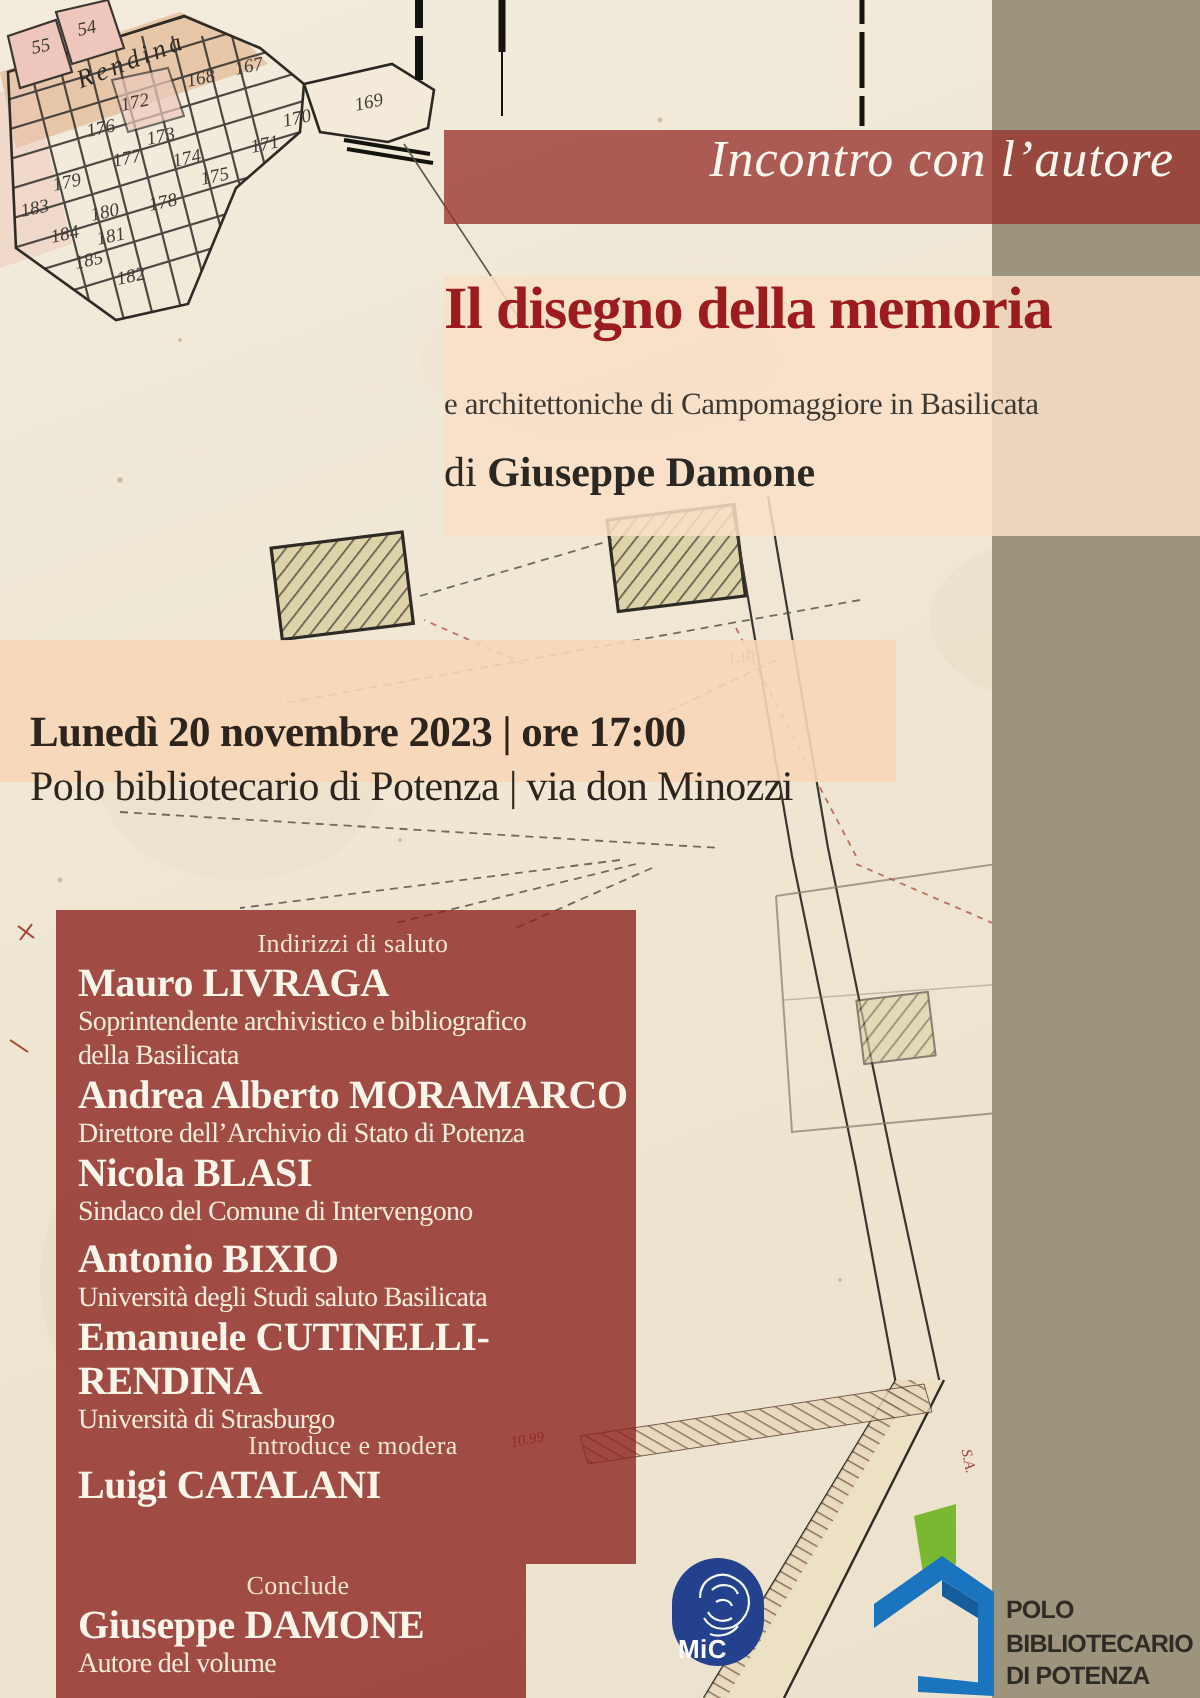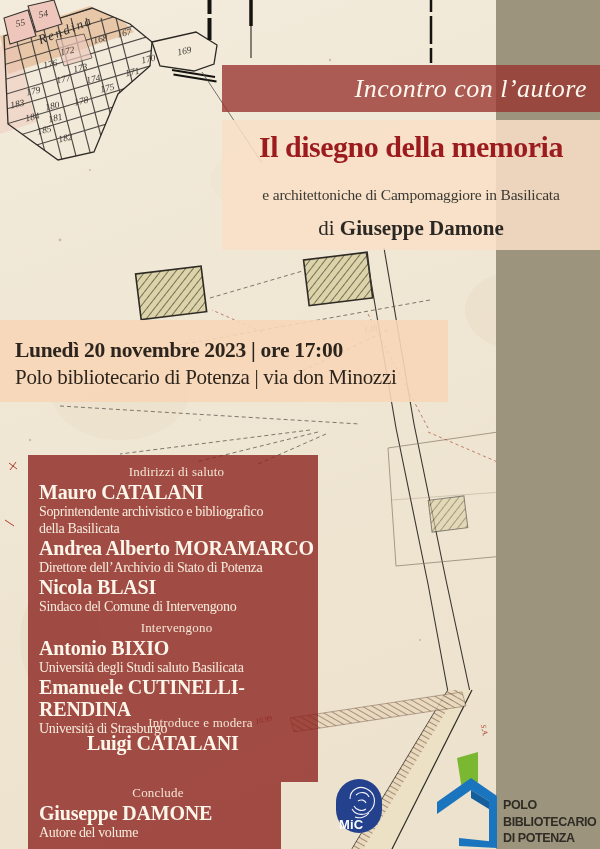--- a/index.html
+++ b/index.html
@@ -8,52 +8,52 @@
     background:linear-gradient(160deg,#f3ebdc 0%,#efe6d3 45%,#ece1cc 100%);
     font-family:"Liberation Serif","DejaVu Serif",serif;
   }
   .layer{position:absolute;left:0;top:0;}
   
   .stripe{position:absolute;left:496px;top:0;width:104px;height:849px;background:#9c947d;}
   
   .banner{
     position:absolute;left:222px;top:65px;width:378px;height:47px;
     background:rgba(153,51,46,0.78);
-    display:flex;align-items:center;justify-content:flex-end;
+    display:flex;justify-content:flex-end;
     padding-right:13px;box-sizing:border-box;
   }
   .banner span{
     color:#fdf8ef;font-style:italic;font-size:26px;letter-spacing:.5px;
     font-family:"Liberation Serif","DejaVu Serif",serif;
   }
   
   .title-block{
-    position:absolute;left:222px;top:120px;width:378px;height:130px;
+    position:absolute;left:222px;top:138px;width:378px;height:130px;
     background:rgba(249,224,198,0.86);
-    text-align:center;box-sizing:border-box;padding-top:10px;
+    box-sizing:border-box;
   }
   .title-block h1{
     margin:0;font-size:30px;font-weight:700;letter-spacing:-0.5px;
     color:#9b1b1e;line-height:34px;
   }
   .subtitle{margin:2px 0 0 0;font-size:15.5px;line-height:19px;color:#3c3933;letter-spacing:-0.2px;}
   .byline{margin:12px 0 0 0;font-size:21px;color:#2b2824;}
   .byline b{font-weight:700;}
   
   .dateband{
-    position:absolute;left:0;top:320px;width:448px;height:82px;
+    position:absolute;left:0;top:320px;width:448px;height:71px;
     background:rgba(247,214,183,0.9);
-    box-sizing:border-box;padding:17px 0 0 15px;color:#2d251d;
+    box-sizing:border-box;padding:33px 0 0 15px;color:#2d251d;
   }
   .dateband .d1{font-size:21.5px;font-weight:700;letter-spacing:-0.3px;line-height:26px;}
   .dateband .d2{font-size:21px;letter-spacing:-0.3px;line-height:28px;}
   
   .panel{position:absolute;background:rgba(140,36,32,0.8);}
   .panel.p1{left:28px;top:455px;width:290px;height:327px;}
-  .panel.p2{left:28px;top:782px;width:235px;height:67px;padding-left:18px;}
+  .panel.p2{left:28px;top:782px;width:235px;height:67px;}
   .prog-section{position:absolute;left:11px;right:4px;color:#faf1e3;}
   .prog-role{display:block;font-size:13px;line-height:18px;color:#f3e4d2;letter-spacing:.2px;text-align:center;}
   .prog-name{font-size:20px;font-weight:700;line-height:22px;letter-spacing:-0.2px;color:#fcf5e9;}
   .prog-desc{font-size:14px;line-height:17px;letter-spacing:-0.35px;color:#f7ecdc;}
   
   .mic{position:absolute;left:336px;top:779px;width:46px;height:54px;background:#24418d;border-radius:23px;}
   .mic svg{position:absolute;left:0;top:0;}
   .mic span{
     position:absolute;left:3px;bottom:1px;color:#ffffff;font-size:13px;font-weight:700;
     font-family:"Liberation Sans","DejaVu Sans",sans-serif;letter-spacing:0.2px;
@@ -244,36 +244,35 @@
   </div>
 
   <div class="dateband">
     <div class="d1">Lunedì 20 novembre 2023  | ore 17:00</div>
     <div class="d2">Polo bibliotecario di Potenza  | via don Minozzi</div>
   </div>
 
   <div class="panel p1" id="panel-main">
       <div class="prog-section" style="top: 8px;">
         <span class="prog-role">Indirizzi di saluto</span>
-        <div class="prog-name">Mauro CATALANI</div>
+        <div class="prog-name">Mauro LIVRAGA</div>
         <div class="prog-desc">Soprintendente archivistico e bibliografico</div>
         <div class="prog-desc">della Basilicata</div>
         <div class="prog-name">Andrea Alberto MORAMARCO</div>
         <div class="prog-desc">Direttore dell’Archivio di Stato di Potenza</div>
         <div class="prog-name">Nicola BLASI</div>
         <div class="prog-desc">Sindaco del Comune di Intervengono</div>
       </div>
       <div class="prog-section" style="top: 164px;">
-        <span class="prog-role">Intervengono</span>
         <div class="prog-name">Antonio BIXIO</div>
         <div class="prog-desc">Università degli Studi saluto Basilicata</div>
         <div class="prog-name">Emanuele CUTINELLI-RENDINA</div>
         <div class="prog-desc">Università di Strasburgo</div>
       </div>
-      <div class="prog-section" style="top: 259px; margin-left: 48px;">
+      <div class="prog-section" style="top: 259px;">
         <span class="prog-role">Introduce e modera</span>
         <div class="prog-name">Luigi CATALANI</div>
       </div>
     </div>
   <div class="panel p2" id="panel-conclude">
       <div class="prog-section" style="top: 2px;">
         <span class="prog-role">Conclude</span>
         <div class="prog-name">Giuseppe DAMONE</div>
         <div class="prog-desc">Autore del volume</div>
       </div>

